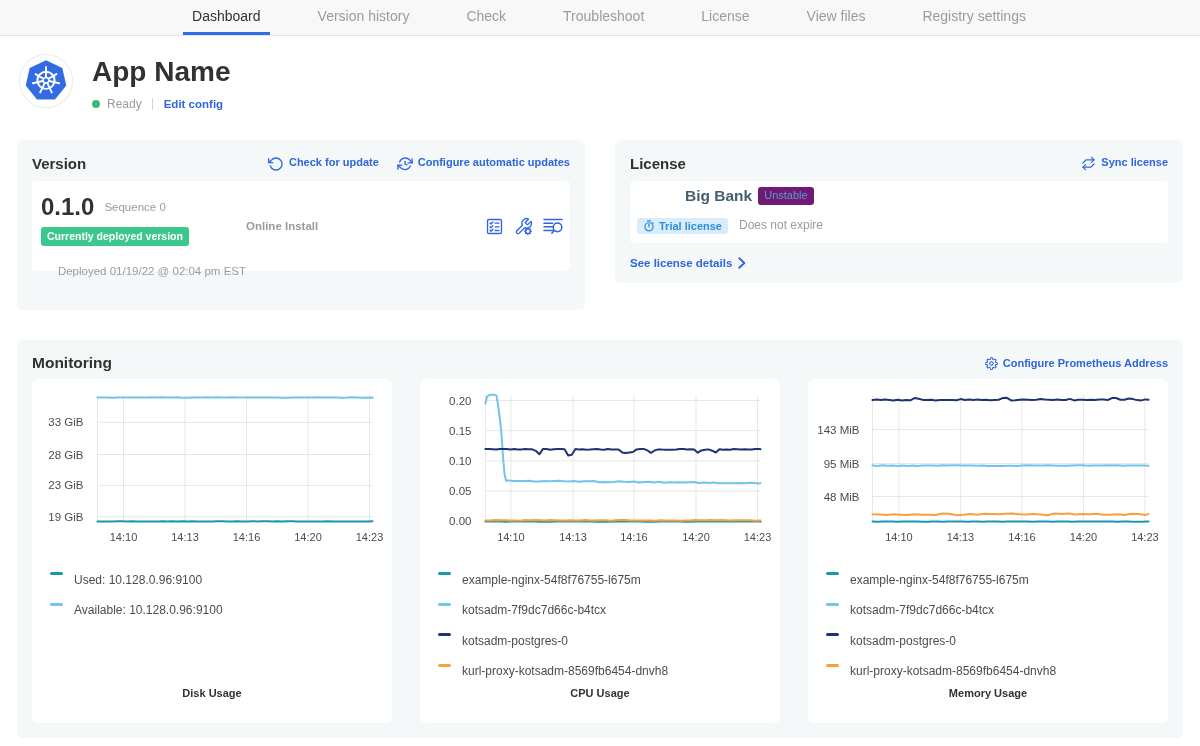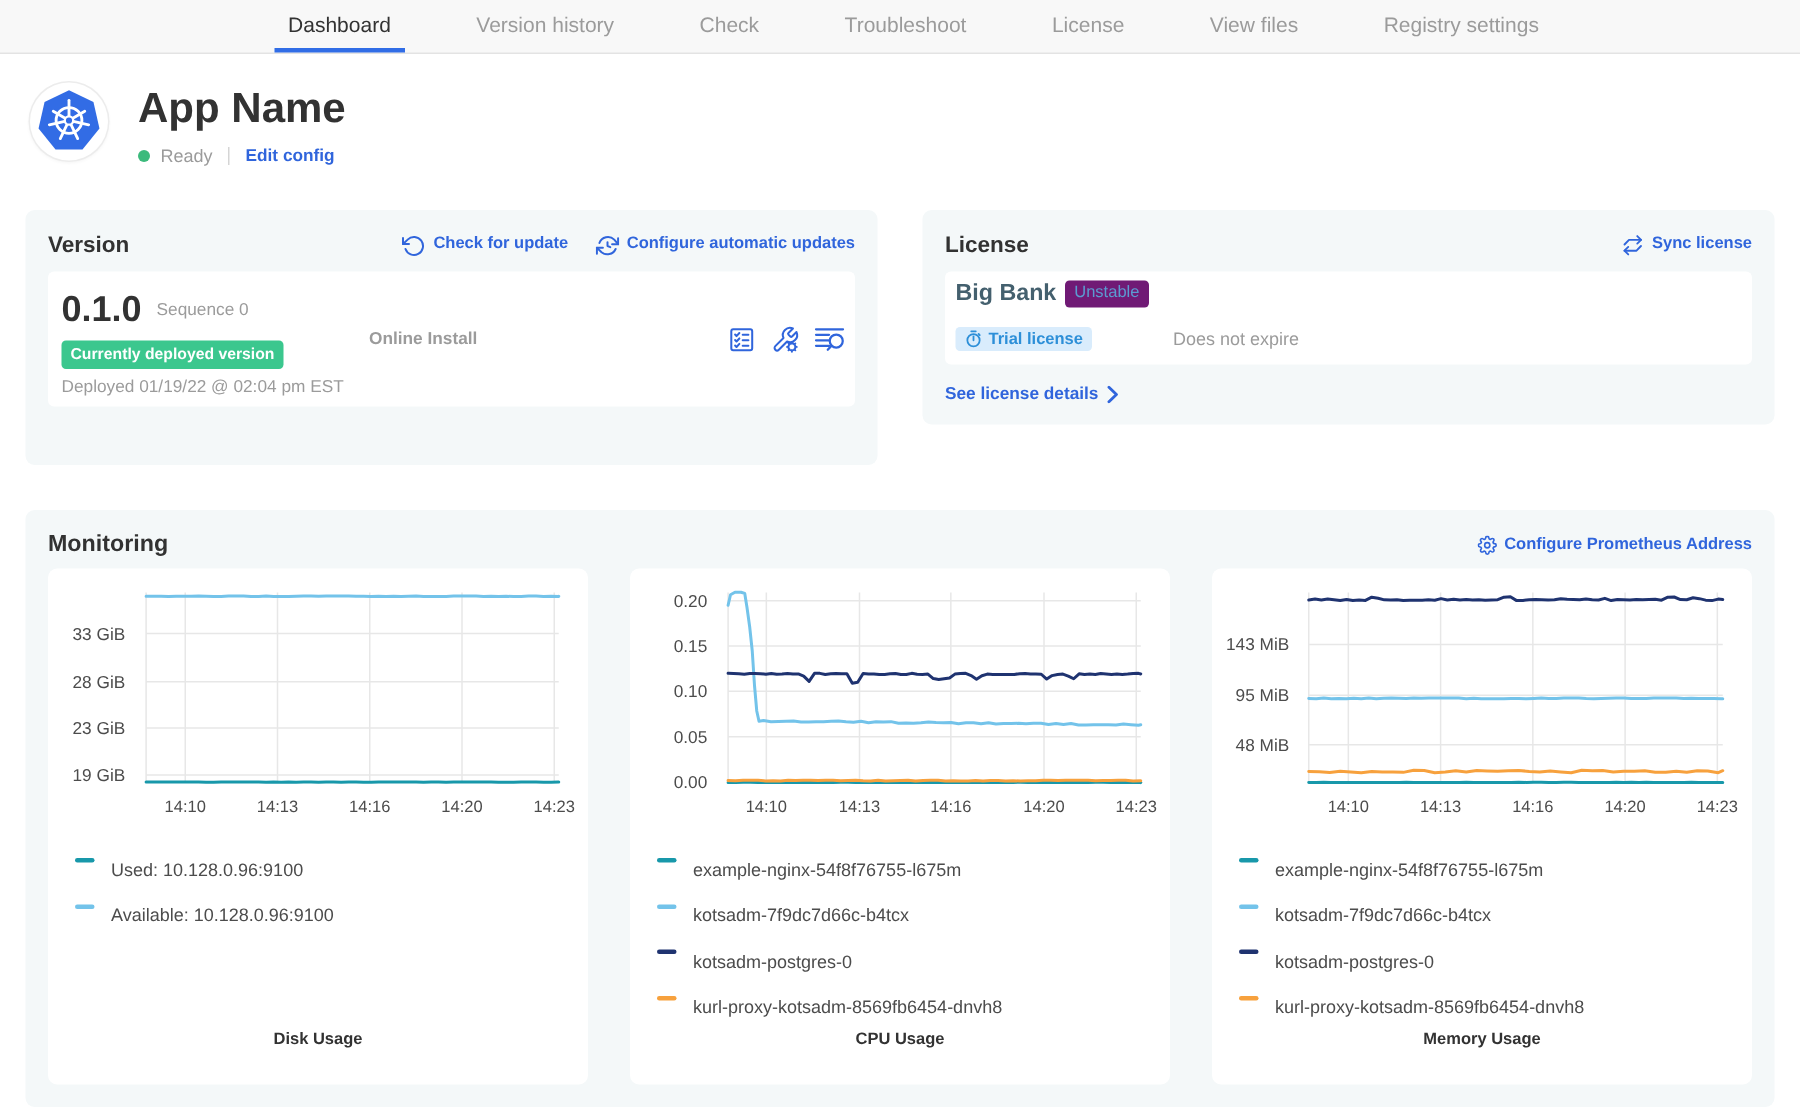--- a/index.html
+++ b/index.html
@@ -28,31 +28,31 @@
 .headLinks { display:flex; align-items:center; }
 .hlink { display:flex; align-items:flex-start; font-size:11px; font-weight:bold; color:#3065dc; margin-left:18px; }
 .hlink svg { margin-right:5px; }
 .whiteCard { background:#fff; border-radius:4px; margin-top:9px; }
 .vCard { height:90px; display:flex; padding:0 7px 0 9px; }
 .vLeft { width:205px; padding-top:14px; }
 .vRow1 { display:flex; align-items:center; line-height:24px; white-space:nowrap; }
 .vNum { font-size:24px; font-weight:bold; color:#323232; }
 .vSeq { font-size:11.5px; color:#9b9b9b; margin-left:10px; }
 .vBadge { display:inline-block; background:#3bc78e; color:#fff; font-size:10.5px; font-weight:bold; border-radius:3px; padding:4px 6px; margin-top:8px; line-height:11px; white-space:nowrap; }
-.vDeployed { font-size:11.5px; color:#9b9b9b; margin-top:6px; white-space:nowrap; }
+.vDeployed { font-size:11.5px; color:#9b9b9b; margin-top:19px; white-space:nowrap;text-align:right; }
 .vMid { flex:1; font-size:11.5px; font-weight:bold; color:#9b9b9b; align-self:center; }
 .vIcons { display:flex; align-items:center; align-self:center; }
 .vIcons svg { margin-left:10px; }
 .seeAll { display:flex; align-items:center; margin-top:14px; font-size:11.5px; font-weight:bold; color:#3065dc; }
 .seeAll svg { margin-left:6px; }
 .lCard { height:62px; padding:6.5px 18px 0 7px; }
 .lRow1 { display:flex; align-items:center; height:17px; }
-.bigBank { font-size:15.5px; font-weight:bold; color:#44606e; }
+.bigBank { font-size:15.5px; font-weight:bold; color:#44606e;margin-left:48px; }
 .unstable { font-size:11px; color:#5b9bd1; background:#701a75; border-radius:3px; padding:3px 6px; margin-left:6px; line-height:11.5px; }
-.lRow2 { display:flex; align-items:center; margin-top:13px;gap:43px; }
+.lRow2 { display:flex; margin-top:13px; }
 .trial { display:flex; align-items:center; background:#d9ecfc; color:#2d8fd8; font-size:11px; font-weight:bold; border-radius:3px; padding:0 6px; height:16.5px; }
 .trial svg { margin-right:4px; }
 .noExpire { font-size:12px; color:#9b9b9b; margin-left:11px; }
 
 .panel.monitoring { margin:30px 17px 0 17px; height:398px; }
 .monHead { display:flex; align-items:center; justify-content:space-between; height:16px; }
 .monHead h2 { font-size:15.5px; color:#323232; }
 .monHead .hlink { font-size:11px; }
 .charts { display:flex; margin-top:8px; }
 .chartCard { position:relative; width:360px; height:344px; background:#fff; border-radius:6px; margin-right:28px; }

